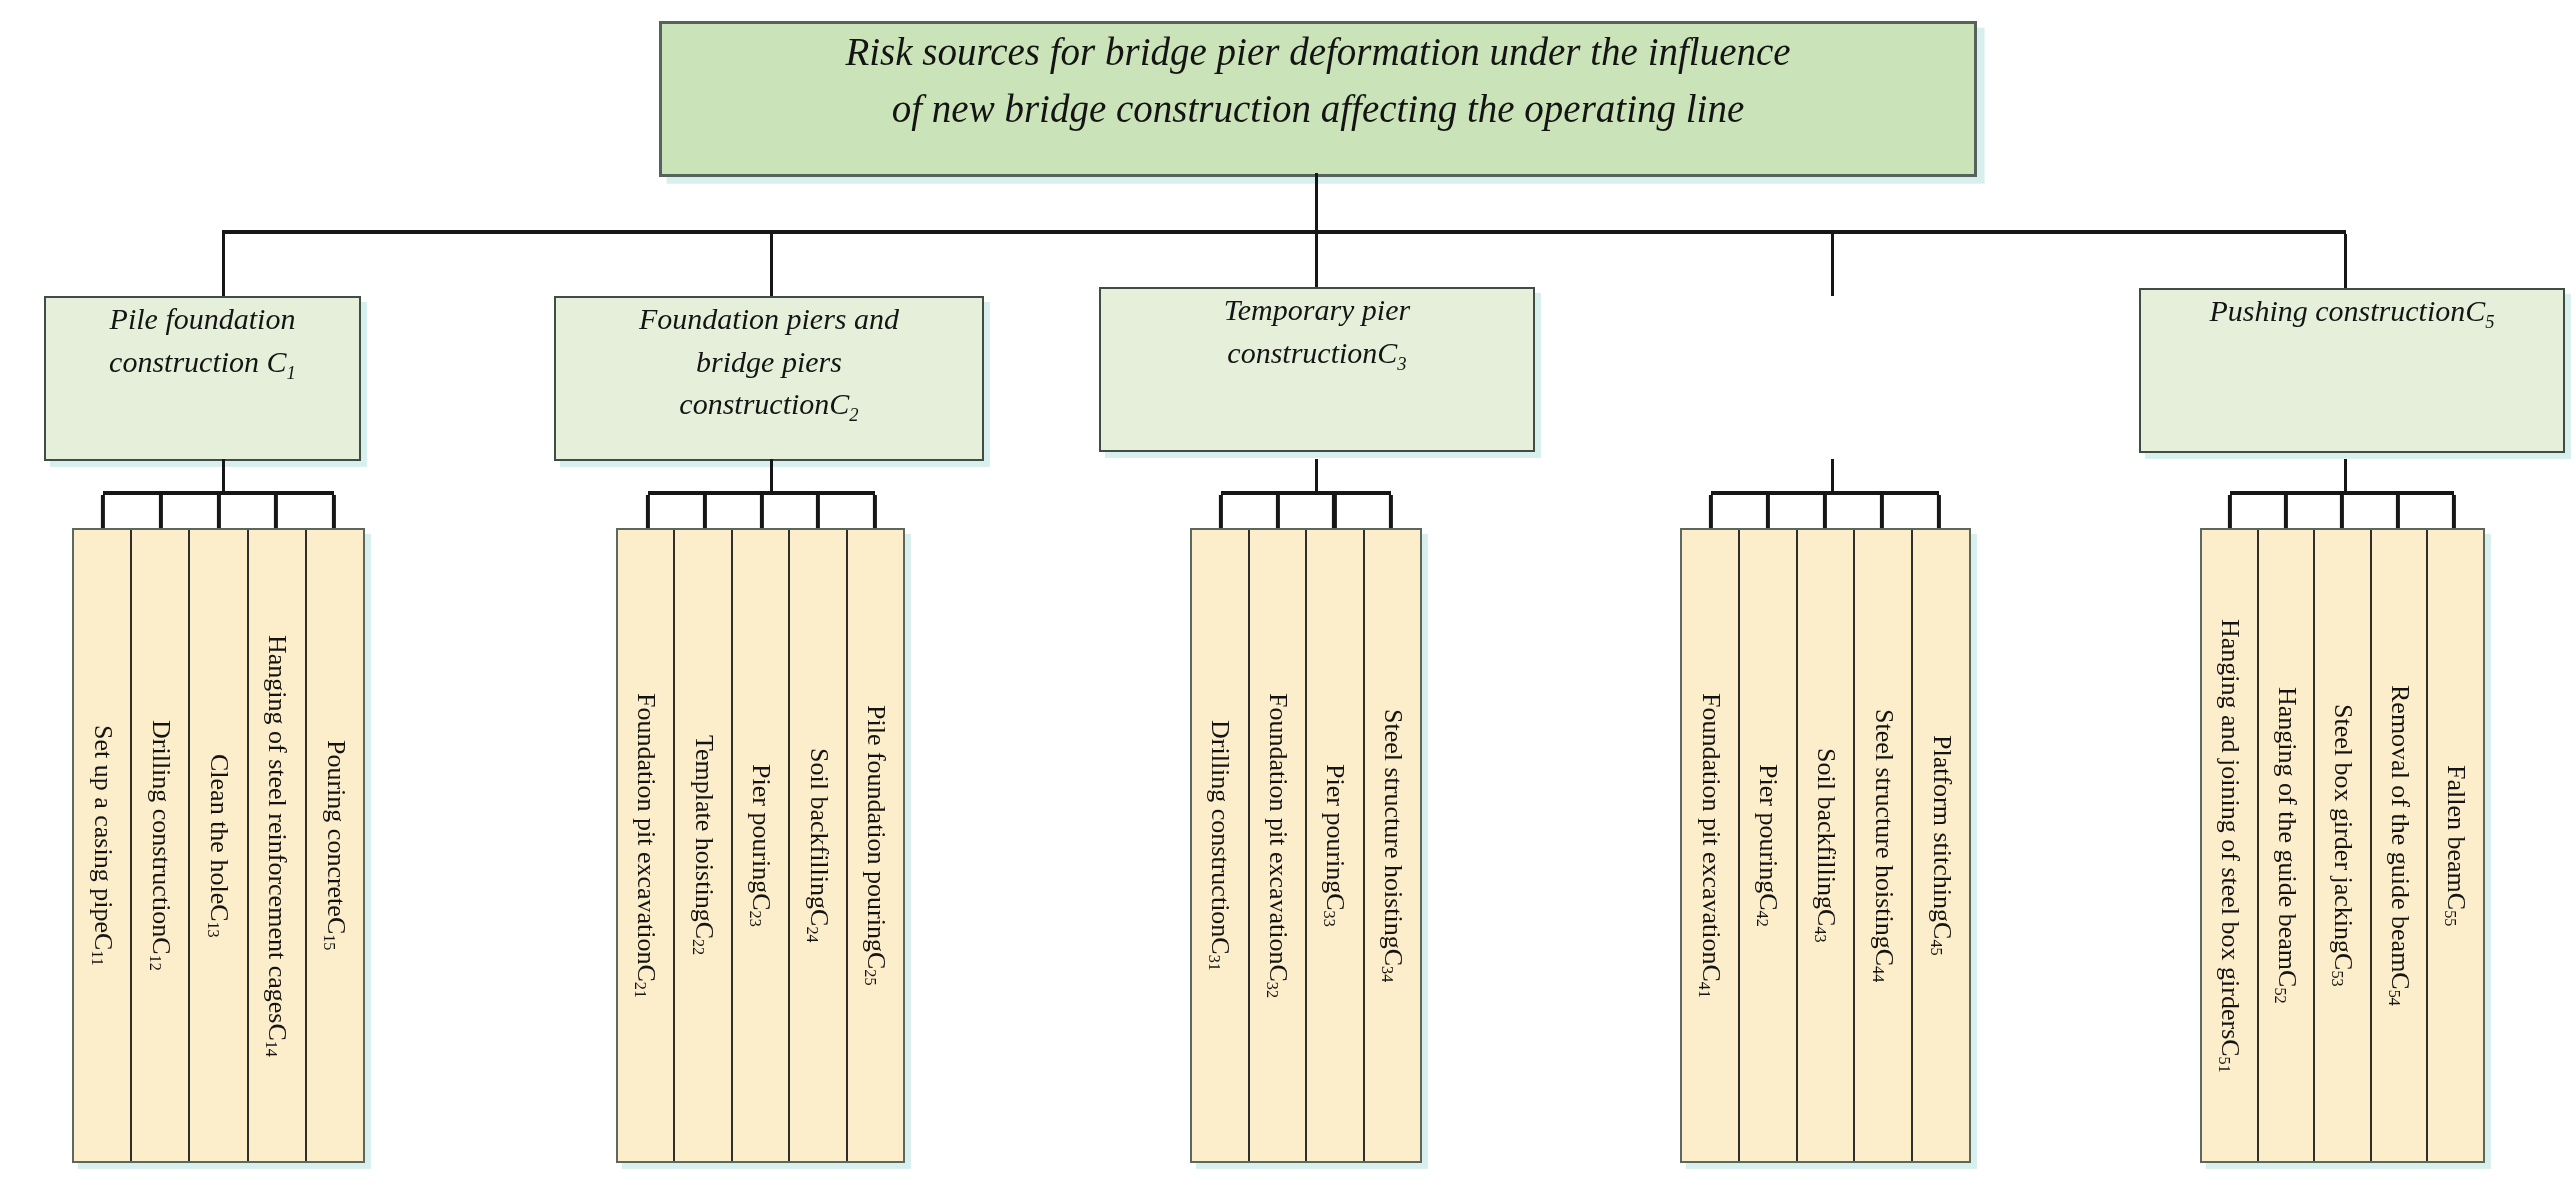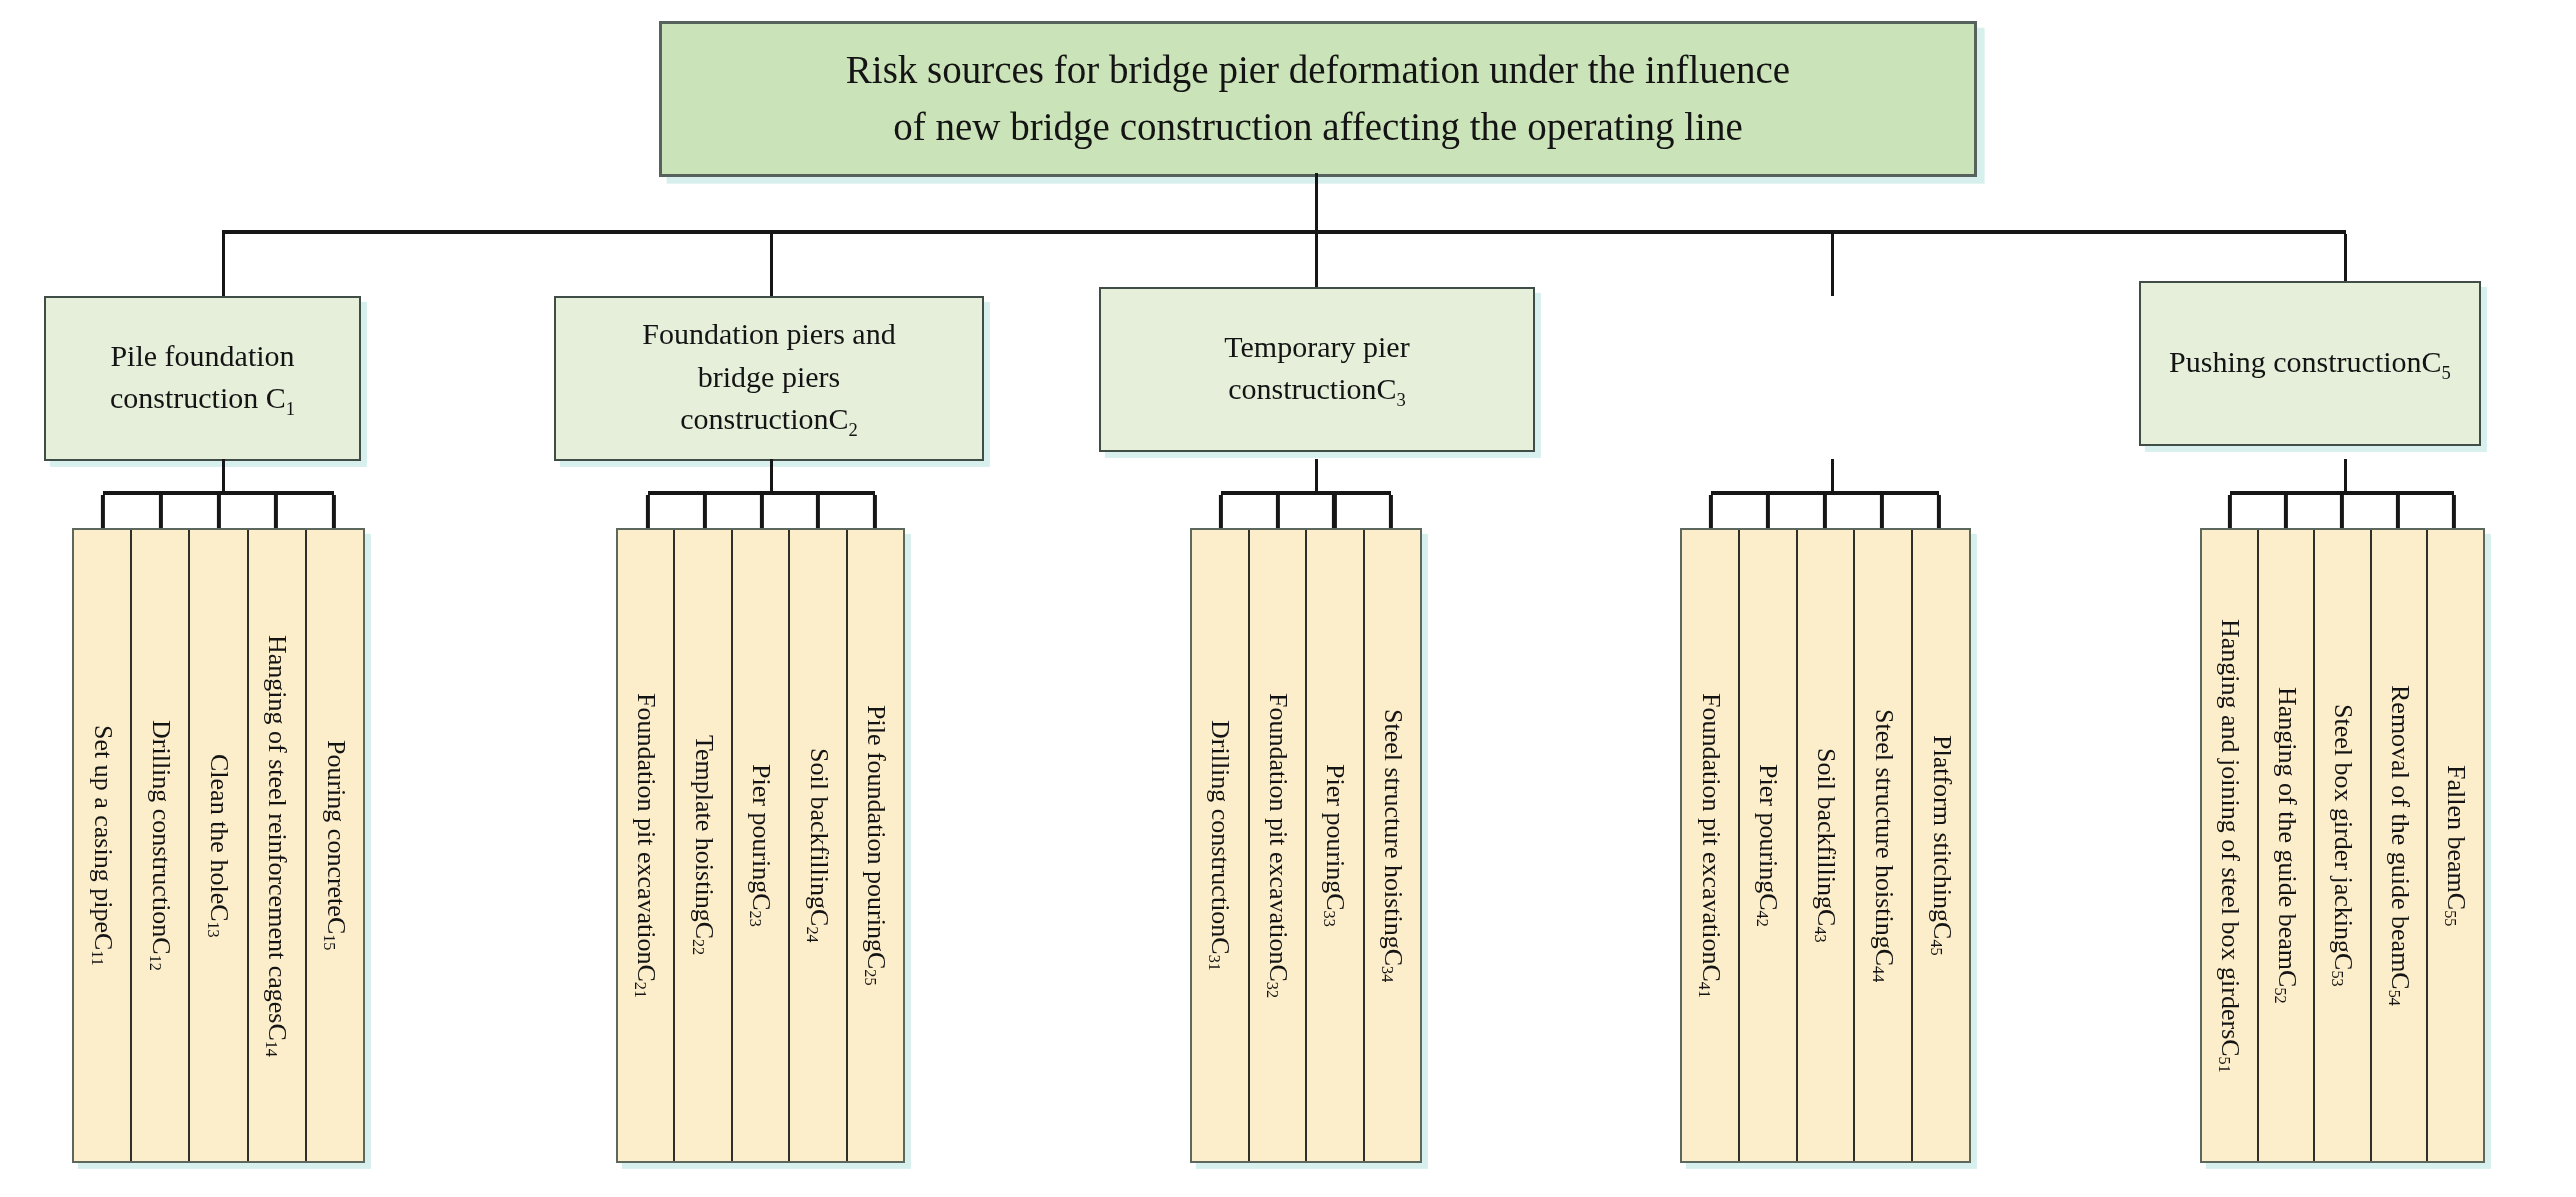--- a/index.html
+++ b/index.html
@@ -1,18 +1,18 @@
 <!DOCTYPE html>
 <html style="font-size:13.5px"><head>
 <meta charset="utf-8">
 <style>
   html,body{margin:0;padding:0;background:#ffffff;}
   body{width:2576px;height:1197px;font-family:"Liberation Serif","DejaVu Serif",serif;color:#141414;}
   .canvas{position:relative;width:2576px;height:1197px;overflow:hidden;}
-  .box{position:absolute;box-sizing:border-box;display:flex;align-items:center;justify-content:center;text-align:center;}
+  .box{position:absolute;box-sizing:border-box;display:flex;justify-content:center;text-align:center;font-style:italic;}
   .root-box{background:#cbe3b8;border:3.4px solid #55635c;box-shadow:7.6px 6.7px 0 #d7f0ee;font-size:39px;line-height:1.45;}
   .cat-box{background:#e6efda;border:2.5px solid #3f4d46;box-shadow:5.9px 5.9px 0 #d7f0ee;font-size:30px;line-height:1.42;}
   .label{white-space:pre-line;padding:0 8.4px;}
   sub{font-size:0.62em;}
   
   .vline,.hline{position:absolute;background:#161616;}
   .vline{width:3.4px;}
   .hline{height:4.2px;}
   
   .bracket{position:absolute;box-sizing:border-box;top:491px;height:37px;border-top:4.2px solid #161616;}
@@ -47,21 +47,21 @@
   </div>
   <div class="box cat-box" style="left:554px;top:296px;width:430px;height:165px">
     <div class="label"><span>Foundation piers and
 bridge piers
 constructionC</span><sub>2</sub></div>
   </div>
   <div class="box cat-box" style="left:1099px;top:287px;width:436px;height:165px">
     <div class="label"><span>Temporary pier
 constructionC</span><sub>3</sub></div>
   </div>
-  <div class="box cat-box" style="left:2139px;top:281px;width:342px;height:165px">
+  <div class="box cat-box" style="left:2139px;top:288px;width:426px;height:165px">
     <div class="label"><span>Pushing constructionC</span><sub>5</sub></div>
   </div>
 
   <div class="vline" style="left:222px;top:459px;height:32px"></div>
   <div class="vline" style="left:770px;top:459px;height:32px"></div>
   <div class="vline" style="left:1315px;top:459px;height:32px"></div>
   <div class="vline" style="left:1831px;top:459px;height:32px"></div>
   <div class="vline" style="left:2344px;top:459px;height:32px"></div>
 
   <div class="bracket" style="left:103px;width:231px">

